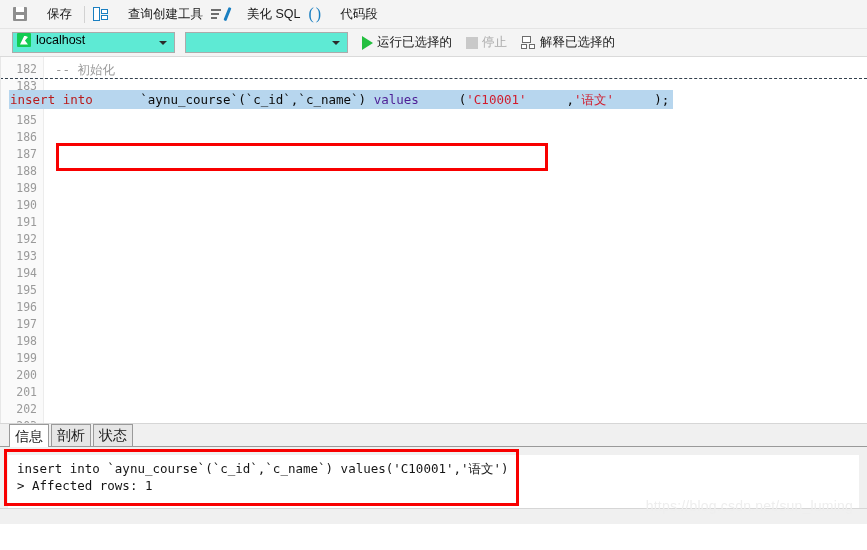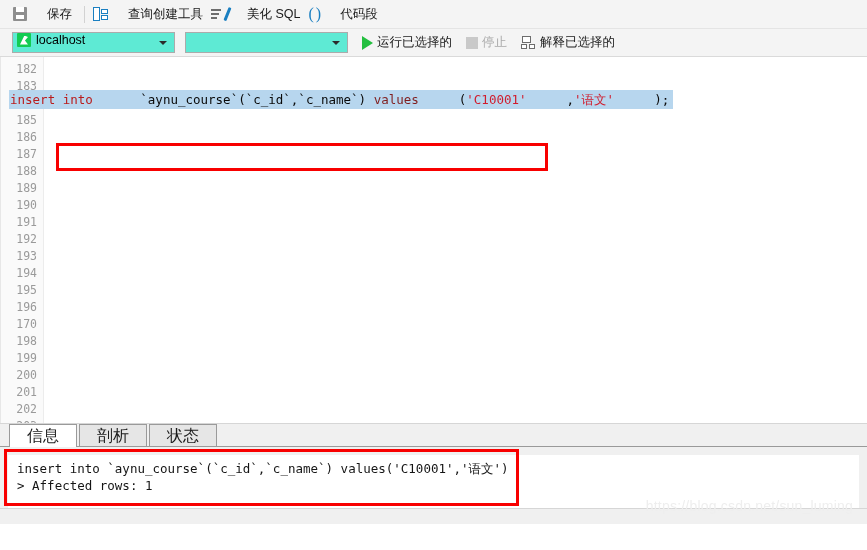--- a/index.html
+++ b/index.html
@@ -167,21 +167,20 @@
   .ico-explain i:nth-child(3) { left: 8px; top: 8px; width: 6px; height: 5px; }
 
   
   .editor {
     position: relative;
     height: 366px;
     background: #fff;
     border-left: 1px solid #e7e7e7;
     display: flex;
     overflow: hidden;
-    flex-direction: column;
   }
   .gutter {
     width: 43px;
     flex: 0 0 43px;
     background: #fafafa;
     border-right: 1px solid #ececec;
     padding-top: 4px;
     box-sizing: border-box;
     text-align: right;
     font-family: "DejaVu Sans Mono", "Liberation Mono", monospace;
@@ -209,21 +208,21 @@
     position: absolute;
     left: 8px; top: 33px;
     height: 17px; line-height: 17px;
     background: #b7d6ee;
     white-space: pre;
     font-family: "DejaVu Sans Mono", "Liberation Mono", monospace;
     font-size: 12.5px;
     padding: 1px 4px 1px 1px;
   }
   .kw { color: #b91c1c; }
-  .fn { color: #7f1d1d; }
+  .fn { color: #4c1d95; }
   .str { color: #d01c2d; }
   .pl { color: #0a0a0a; margin-left: 40px; }
 
   
   .redbox-code {
     position: absolute;
     left: 55px; top: 86px;
     width: 492px; height: 28px;
     border: 3px solid #f80000;
     box-sizing: border-box;
@@ -243,22 +242,22 @@
     align-items: flex-end;
     height: 23px;
     padding-left: 9px;
     box-sizing: border-box;
     border-bottom: 1px solid #9a9a9a;
     background: #f0f0f0;
   }
   .tab {
     height: 22px;
     line-height: 21px;
-    padding: 0 17px;
-    font-size: 16px;
+    padding: 0 5px;
+    font-size: 14px;
     background: #e6e6e6;
     border: 1px solid #9a9a9a;
     border-bottom: none;
     margin-right: 2px;
     color: #1a1a1a;
     box-sizing: border-box;
     cursor: default;
   }
   .tab.active {
     background: #ffffff;
@@ -387,21 +386,21 @@
     <div>187</div>
     <div>188</div>
     <div>189</div>
     <div>190</div>
     <div>191</div>
     <div>192</div>
     <div>193</div>
     <div>194</div>
     <div>195</div>
     <div>196</div>
-    <div>170</div>
+    <div>197</div>
     <div>198</div>
     <div>199</div>
     <div>200</div>
     <div>201</div>
     <div>202</div>
     <div>203</div>
 
   </div>
 
   <div class="code">

